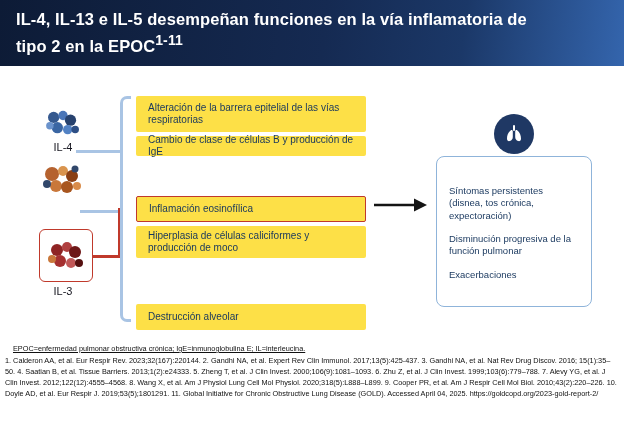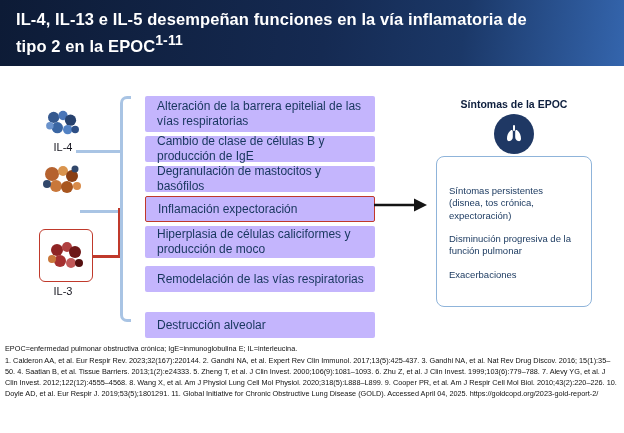--- a/index.html
+++ b/index.html
@@ -22,45 +22,45 @@
   .bracket{position:absolute;left:120px;top:96px;width:11px;height:226px;box-sizing:border-box;
     border-left:3px solid #a9c4e4;border-top:3px solid #a9c4e4;border-bottom:3px solid #a9c4e4;
     border-radius:7px 0 0 7px;}
   .conn{position:absolute;height:3px;background:#a9c4e4;}
   .conn-il4{left:76px;top:150px;width:46px;}
   .conn-il13{left:80px;top:210px;width:42px;}
   .conn-il5{left:92px;top:255px;width:30px;background:#c0392b;}
   .conn-red-vert{position:absolute;left:118px;top:208px;width:3px;height:50px;background:#c0392b;}
 
   
-  .effect{position:absolute;left:136px;width:230px;background:#c4b5fd;color:#17365d;font-size:12px;
-    line-height:1.25;display:flex;align-items:center;padding:0 8px 0 12px;box-sizing:border-box;border-radius:2px;margin-left:9px;}
+  .effect{position:absolute;left:136px;width:230px;background:#fde047;color:#17365d;font-size:10px;
+    line-height:1.25;display:flex;align-items:center;padding:0 8px 0 12px;box-sizing:border-box;border-radius:2px;}
   .e1{top:96px;height:36px}
-  .e2{top:136px;height:26px}
+  .e2{top:136px;height:20px}
   .e3{top:166px;height:26px}
   .e4{top:196px;height:26px;border:1.6px solid #c0392b}
   .e5{top:226px;height:32px}
   .e6{top:266px;height:26px}
-  .e7{top:312px;height:26px}
+  .e7{top:304px;height:26px}
 
   
   .arrow{position:absolute;left:374px;top:197px;}
 
   
   .sym-title{position:absolute;left:430px;top:98px;width:168px;text-align:center;font-weight:700;
     font-size:10.5px;color:#0e1f3e;}
   .sym-circle{position:absolute;left:494px;top:114px;width:40px;height:40px;border-radius:50%;
     background:#1f3864;display:flex;align-items:center;justify-content:center;z-index:2;}
   .sym-box{position:absolute;left:436px;top:156px;width:156px;height:151px;border:1.5px solid #8fb4da;
     border-radius:8px;background:#fff;box-sizing:border-box;padding:28px 12px 8px 12px;z-index:1;}
   .sym-item{font-size:9.5px;color:#17365d;line-height:1.3;margin:0 0 11px 0;}
 
   
   .footer{position:absolute;left:5px;top:344px;width:614px;font-size:7.3px;line-height:1.5;color:#101010;}
-  .footer .abbr{margin:0 0 1px 0;}
+  .footer .abbr{margin:0 0 1px 8px;text-decoration:underline;}
   .footer .refs{margin:0;}
 </style>
 </head>
 <body>
 
 <div class="slide">
 
   <div class="header">
     <h1><span>IL-4, IL-13 e IL-5 desempeñan funciones en la vía inflamatoria de tipo 2 en la EPOC</span><sup>1-11</sup></h1>
   </div>
@@ -106,34 +106,31 @@
   <div class="il-label" style="top:285px;">IL-3</div>
 
   <div class="conn conn-il4"></div>
   <div class="conn conn-il13"></div>
   <div class="conn conn-il5"></div>
   <div class="conn-red-vert"></div>
   <div class="bracket"></div>
 
   <div class="effect e1">Alteración de la barrera epitelial de las vías respiratorias</div>
   <div class="effect e2">Cambio de clase de células B y producción de IgE</div>
-  <div class="effect e3">Degranulación de mastocitos y basófilos</div>
-  <div class="effect e4">Inflamación expectoración</div>
+  <div class="effect e4">Inflamación eosinofílica</div>
   <div class="effect e5">Hiperplasia de células caliciformes y producción de moco</div>
-  <div class="effect e6">Remodelación de las vías respiratorias</div>
   <div class="effect e7">Destrucción alveolar</div>
 
   <div class="arrow">
     <svg width="54" height="16" viewBox="0 0 54 16">
       <line x1="0" y1="8" x2="40" y2="8" stroke="#141414" stroke-width="2.6"></line>
       <polygon points="40,1.5 53,8 40,14.5" fill="#141414"></polygon>
     </svg>
   </div>
 
-  <div class="sym-title">Síntomas de la EPOC</div>
   <div class="sym-circle">
     <svg width="24" height="24" viewBox="0 0 24 24">
       <g fill="#ffffff">
         <rect x="11" y="3" width="2" height="6" rx="1"></rect>
         <path d="M10.8 9.5C10.8 8 9.6 7.6 8.6 8.4 6.3 10.2 5 13.2 5 16.4c0 2.2 1.2 3.1 2.9 2.6 1.7-.5 2.9-2 2.9-4z"></path>
         <path d="M13.2 9.5c0-1.5 1.2-1.9 2.2-1.1 2.3 1.8 3.6 4.8 3.6 8 0 2.2-1.2 3.1-2.9 2.6-1.7-.5-2.9-2-2.9-4z"></path>
       </g>
     </svg>
   </div>
   <div class="sym-box">

